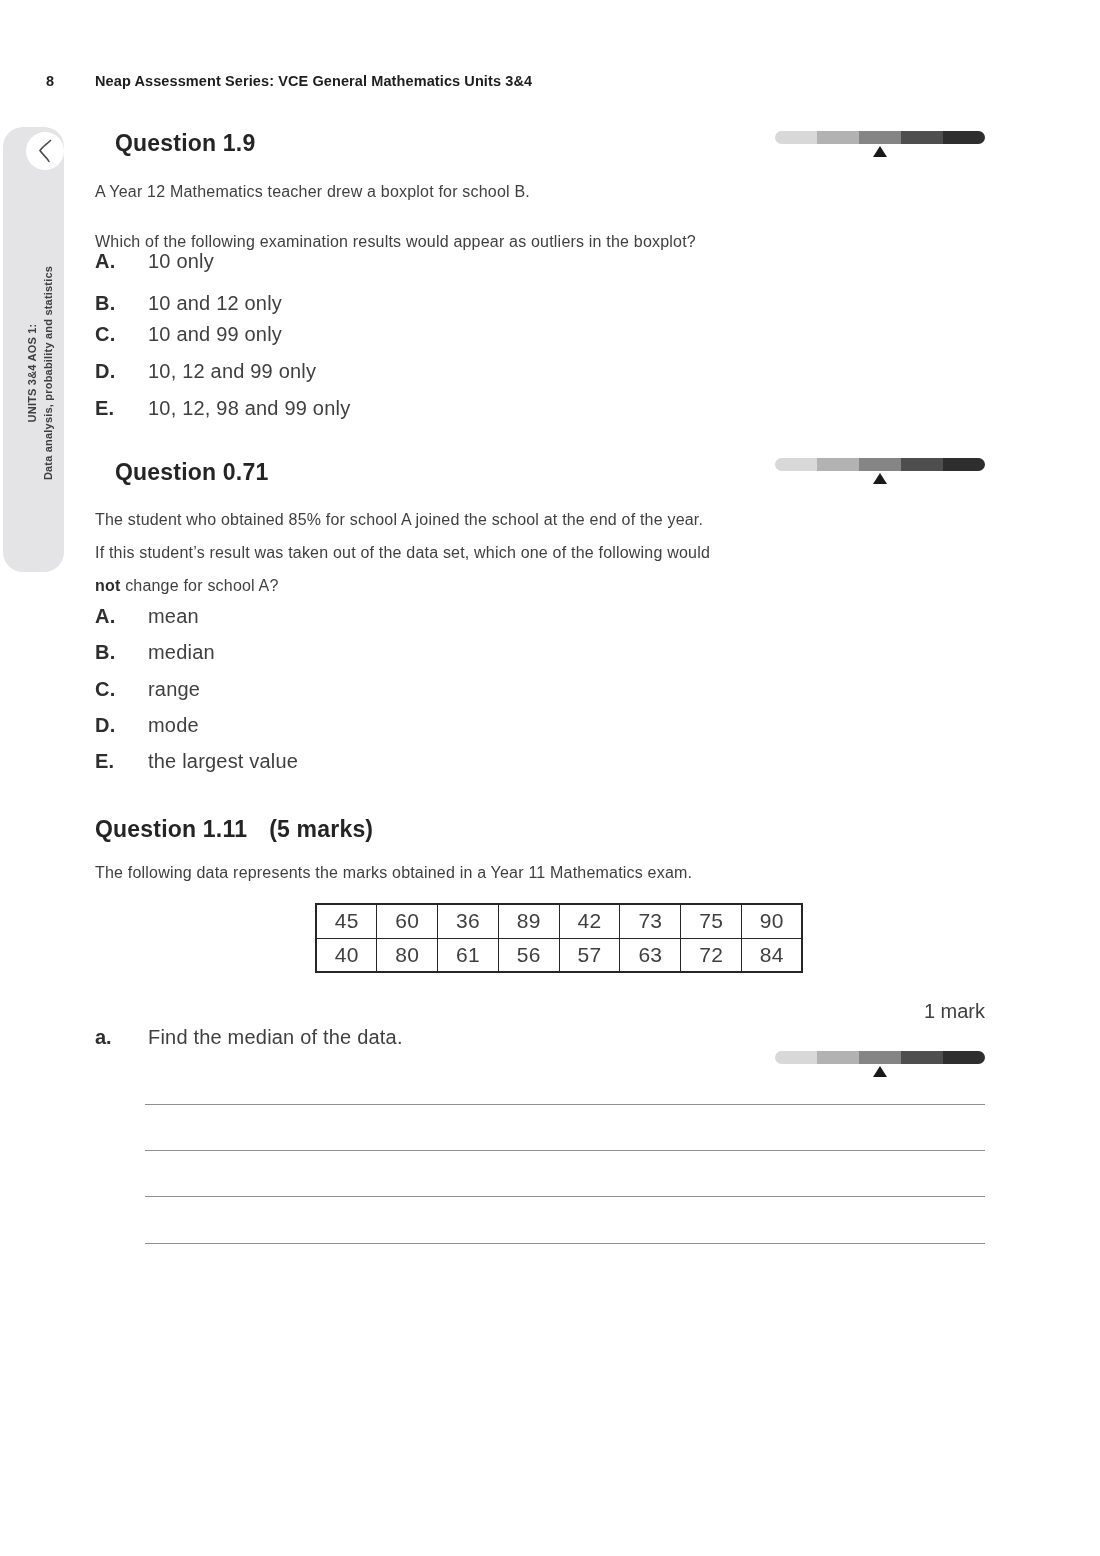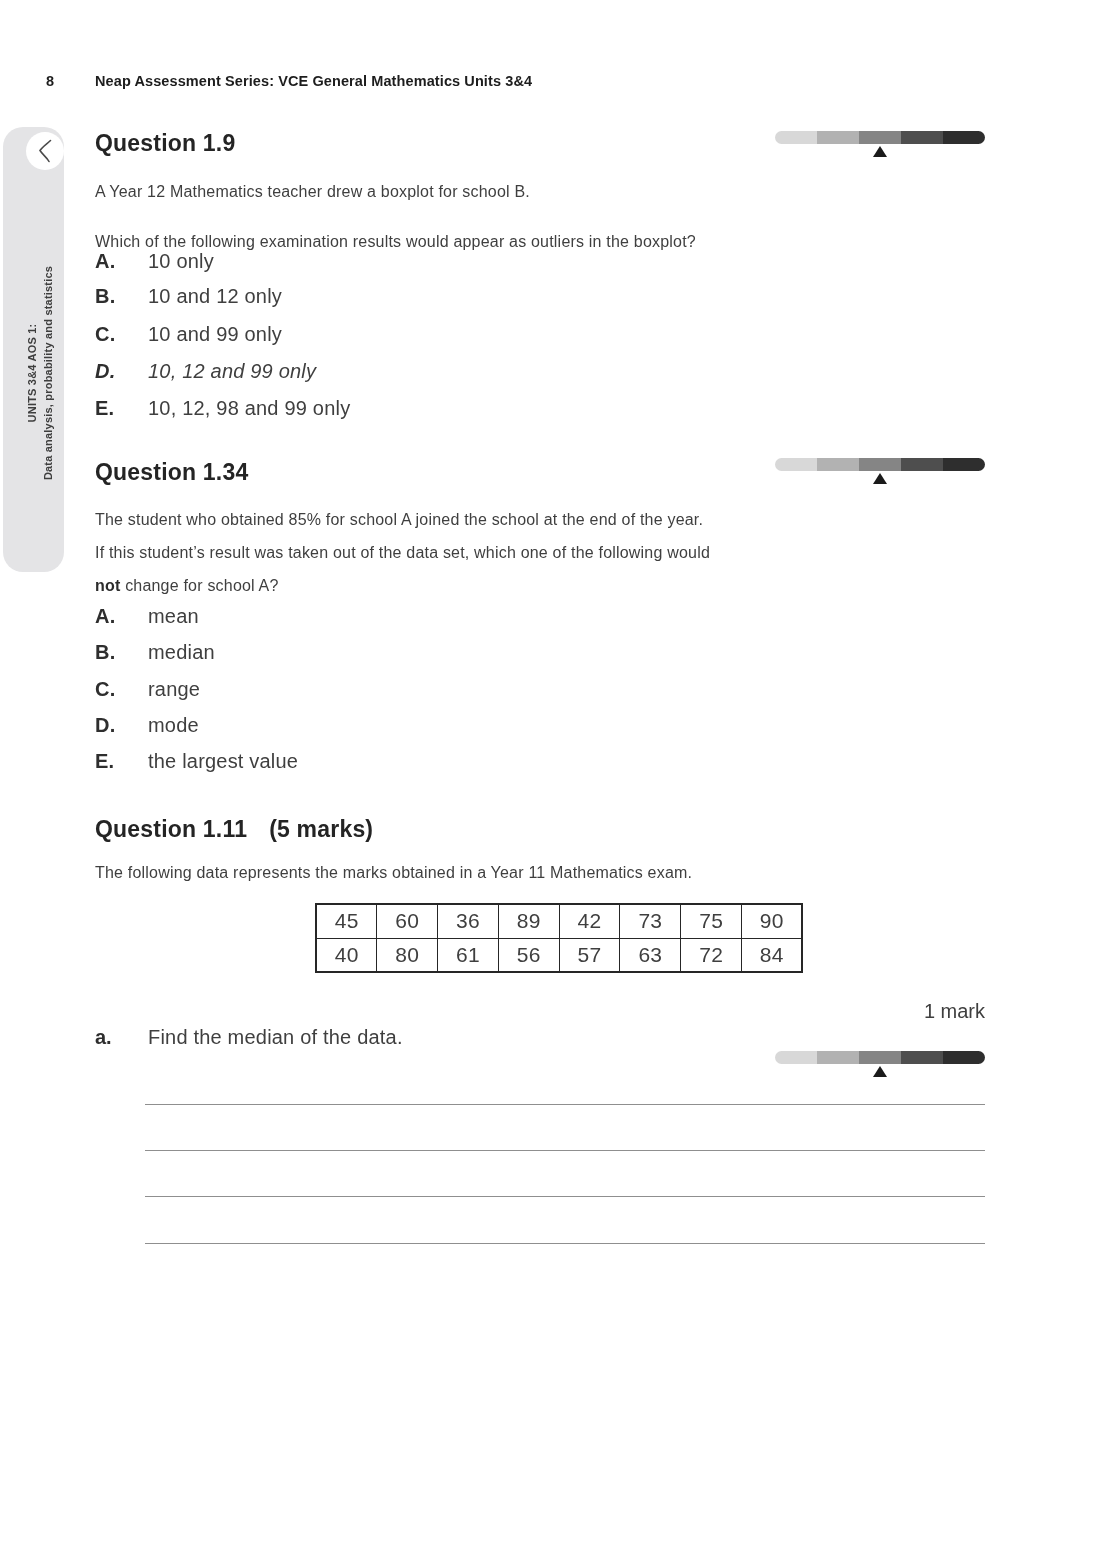--- a/index.html
+++ b/index.html
@@ -23,21 +23,21 @@
     background:#ffffff; border-radius:50%; display:flex; align-items:center; justify-content:center;
     cursor:pointer;
   }
   .side-text {
     position:absolute; left:37px; top:246px; transform:translate(-50%,-50%) rotate(-90deg);
     white-space:nowrap; text-align:center; font-size:11px; font-weight:600;
     color:#3e3e3e; line-height:16px; letter-spacing:0.2px;
   }
 
   
-  .q-title { position:absolute; font-size:23px; font-weight:bold; color:#242424; letter-spacing:0.2px; }
+  .q-title { position:absolute; font-size:23px; font-weight:bold; color:#242424; letter-spacing:0.2px;margin-left:20px; }
   .q-title-row { position:absolute; display:flex; gap:22px; font-size:23px; font-weight:bold; color:#242424; letter-spacing:0.2px;justify-content:space-between; }
 
   
   .body-line { position:absolute; left:95px; font-size:16px; color:#3f3f3f; letter-spacing:0.2px; }
   .body-line strong { color:#2c2c2c; }
 
   
   .opt { position:absolute; left:95px; font-size:20px; letter-spacing:0.2px; }
   .opt-letter { display:inline-block; width:53px; font-weight:bold; color:#2e2e2e; }
   .opt-text { color:#3f3f3f; }
@@ -102,34 +102,34 @@
     </div>
     <div class="diff-marker"></div>
   </div>
 
   <p class="body-line" style="top:183px;">A Year 12 Mathematics teacher drew a boxplot for school B.</p>
   <p class="body-line" style="top:216px;margin-top:17px;">Which of the following examination results would appear as outliers in the boxplot?</p>
 
   <div class="opt" style="top:250px;">
     <span class="opt-letter">A.</span><span class="opt-text">10 only</span>
   </div>
-  <div class="opt" style="top:285px;">
+  <div class="opt" style="top:292px;">
     <span class="opt-letter">B.</span><span class="opt-text">10 and 12 only</span>
   </div>
   <div class="opt" style="top:323px;">
     <span class="opt-letter">C.</span><span class="opt-text">10 and 99 only</span>
   </div>
-  <div class="opt" style="top:360px;font-style:italic;">
+  <div class="opt" style="top:360px;">
     <span class="opt-letter">D.</span><span class="opt-text">10, 12 and 99 only</span>
   </div>
   <div class="opt" style="top:397px;">
     <span class="opt-letter">E.</span><span class="opt-text">10, 12, 98 and 99 only</span>
   </div>
 
-  <h2 class="q-title" style="left:95px; top:459px;">Question 1.34</h2>
+  <h2 class="q-title" style="left:95px; top:459px;">Question 0.71</h2>
 
   <div class="difficulty" style="left:775px; top:458px;">
     <div class="diff-bar">
       <span class="seg" style="background: rgb(216, 216, 216);"></span>
       <span class="seg" style="background: rgb(178, 178, 178);"></span>
       <span class="seg" style="background: rgb(133, 133, 133);"></span>
       <span class="seg" style="background: rgb(78, 78, 78);"></span>
       <span class="seg" style="background: rgb(46, 46, 46);"></span>
     </div>
     <div class="diff-marker"></div>

